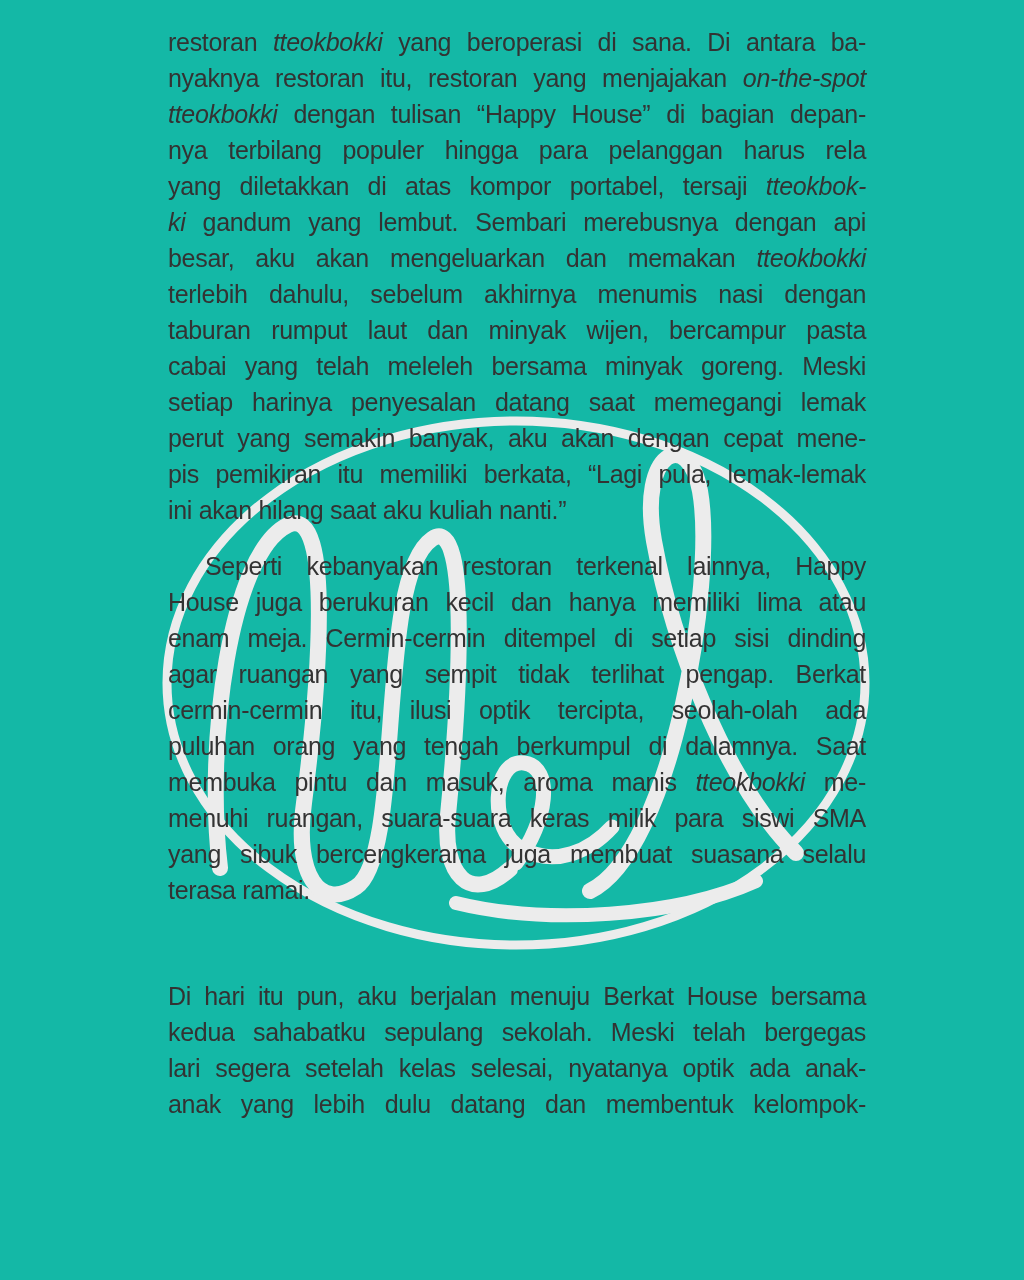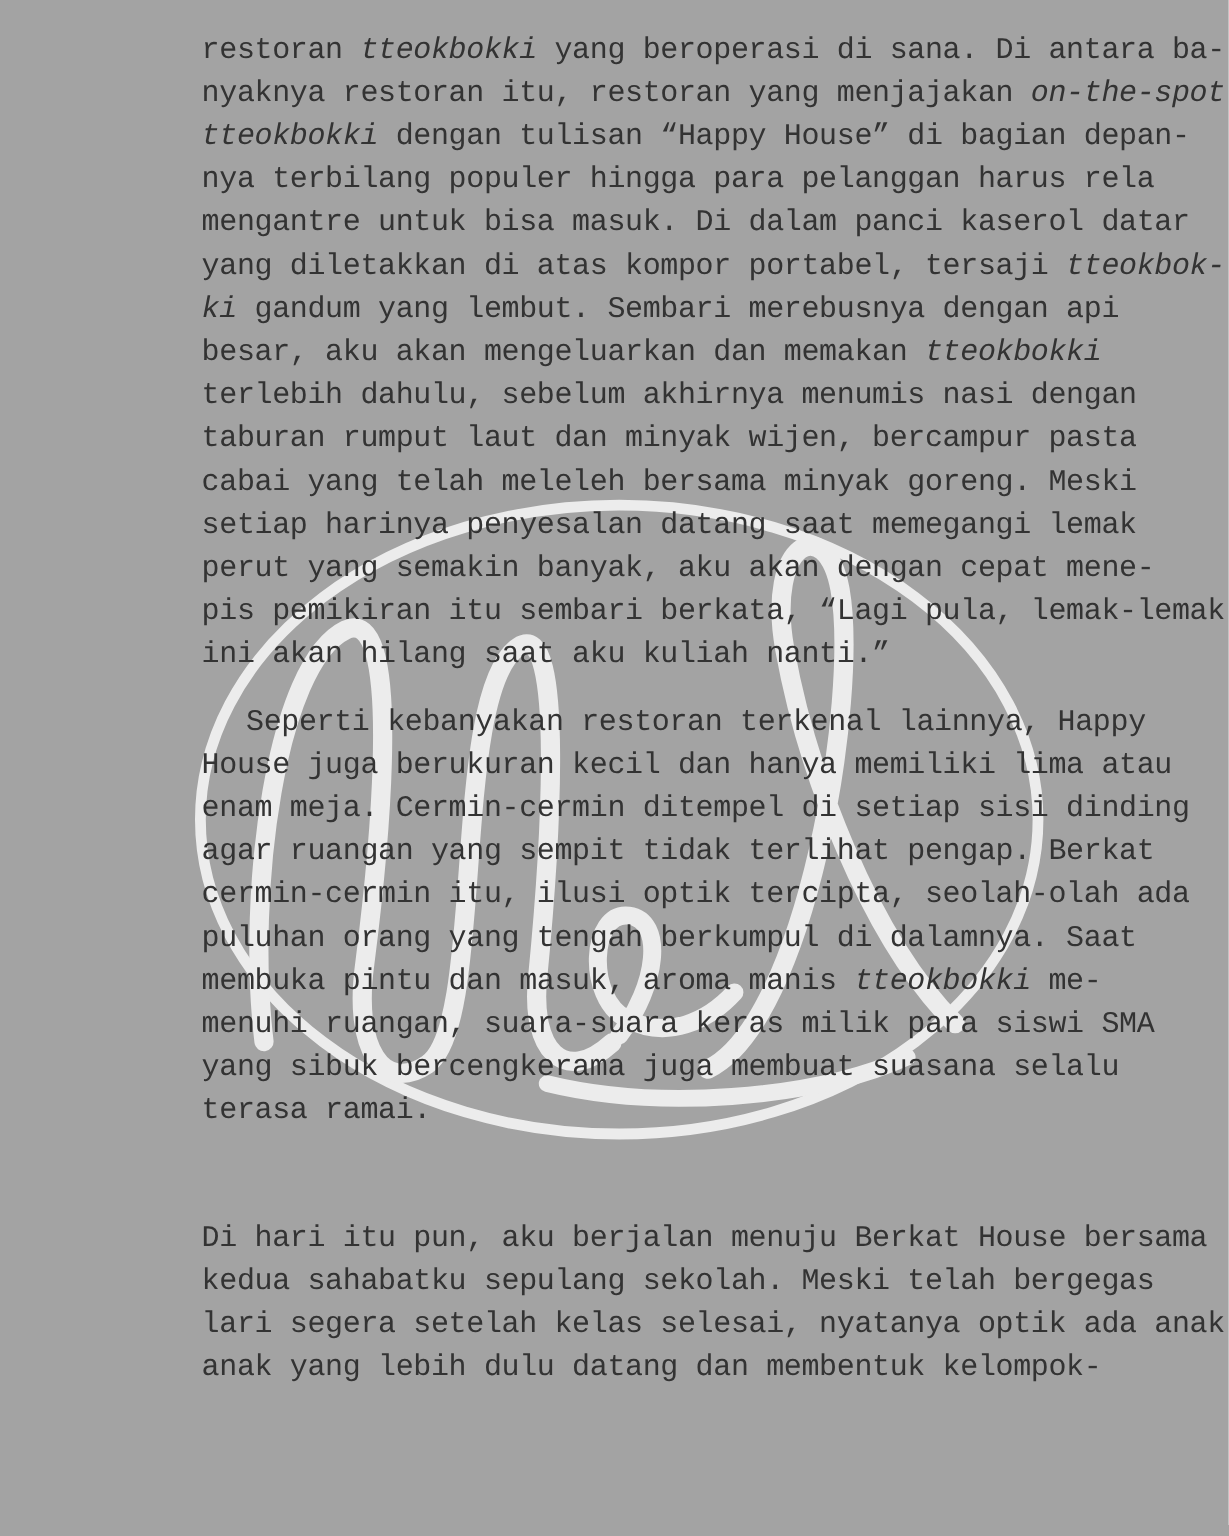--- a/index.html
+++ b/index.html
@@ -4,23 +4,23 @@
 <style>
   html, body {
     margin: 0;
     padding: 0;
     background: #ffffff;
   }
   #stage {
     position: relative;
     width: 1024px;
     height: 1280px;
-    background: #a3a3a3;
+    background: #14b8a6;
     overflow: hidden;
-    font-family: Liberation Mono, monospace;
+    font-family: Liberation Sans, sans-serif;
   }
   .watermark {
     position: absolute;
     left: 160px;
     top: 413px;
     width: 712px;
     height: 540px;
     color: #ececec;
     pointer-events: none;
   }
@@ -77,30 +77,29 @@
     <path d="M 430 478 C 512 438 556 168 540 78 C 528 14 478 38 494 128 C 512 228 564 368 636 440" stroke="currentColor" stroke-width="16" stroke-linecap="round"></path>
     <path d="M 596 468 C 516 504 386 512 296 490" stroke="currentColor" stroke-width="14" stroke-linecap="round"></path>
   </svg>
 
   <div class="body-text">
       <div>
         <div class="line"><span>restoran </span><span class="it">tteokbokki</span><span> yang beroperasi di sana. Di antara ba-</span></div>
         <div class="line"><span>nyaknya restoran itu, restoran yang menjajakan </span><span class="it">on-the-spot</span></div>
         <div class="line"><span class="it">tteokbokki</span><span> dengan tulisan “Happy House” di bagian depan-</span></div>
         <div class="line"><span>nya terbilang populer hingga para pelanggan harus rela</span></div>
-        <div class="line"><span>mengantre untuk bisa masuk. Di dalam panci kaserol datar</span></div>
         <div class="line"><span>yang diletakkan di atas kompor portabel, tersaji </span><span class="it">tteokbok-</span></div>
         <div class="line"><span class="it">ki</span><span> gandum yang lembut. Sembari merebusnya dengan api</span></div>
         <div class="line"><span>besar, aku akan mengeluarkan dan memakan </span><span class="it">tteokbokki</span></div>
         <div class="line"><span>terlebih dahulu, sebelum akhirnya menumis nasi dengan</span></div>
         <div class="line"><span>taburan rumput laut dan minyak wijen, bercampur pasta</span></div>
         <div class="line"><span>cabai yang telah meleleh bersama minyak goreng. Meski</span></div>
         <div class="line"><span>setiap harinya penyesalan datang saat memegangi lemak</span></div>
         <div class="line"><span>perut yang semakin banyak, aku akan dengan cepat mene-</span></div>
-        <div class="line"><span>pis pemikiran itu sembari berkata, “Lagi pula, lemak-lemak</span></div>
+        <div class="line"><span>pis pemikiran itu memiliki berkata, “Lagi pula, lemak-lemak</span></div>
         <div class="line last"><span>ini akan hilang saat aku kuliah nanti.”</span></div>
       </div>
       <div style="margin-top: 20px;">
         <div class="line" style="text-indent: 37px;"><span>Seperti kebanyakan restoran terkenal lainnya, Happy</span></div>
         <div class="line"><span>House juga berukuran kecil dan hanya memiliki lima atau</span></div>
         <div class="line"><span>enam meja. Cermin-cermin ditempel di setiap sisi dinding</span></div>
         <div class="line"><span>agar ruangan yang sempit tidak terlihat pengap. Berkat</span></div>
         <div class="line"><span>cermin-cermin itu, ilusi optik tercipta, seolah-olah ada</span></div>
         <div class="line"><span>puluhan orang yang tengah berkumpul di dalamnya. Saat</span></div>
         <div class="line"><span>membuka pintu dan masuk, aroma manis </span><span class="it">tteokbokki</span><span> me-</span></div>

